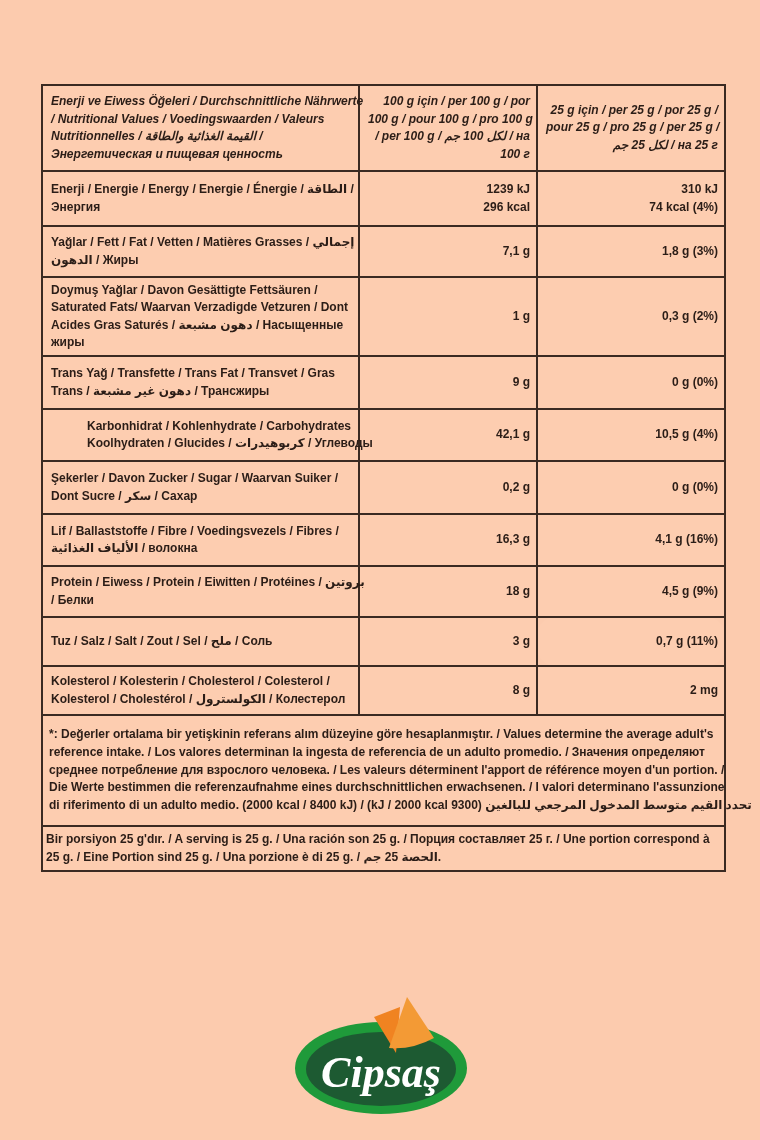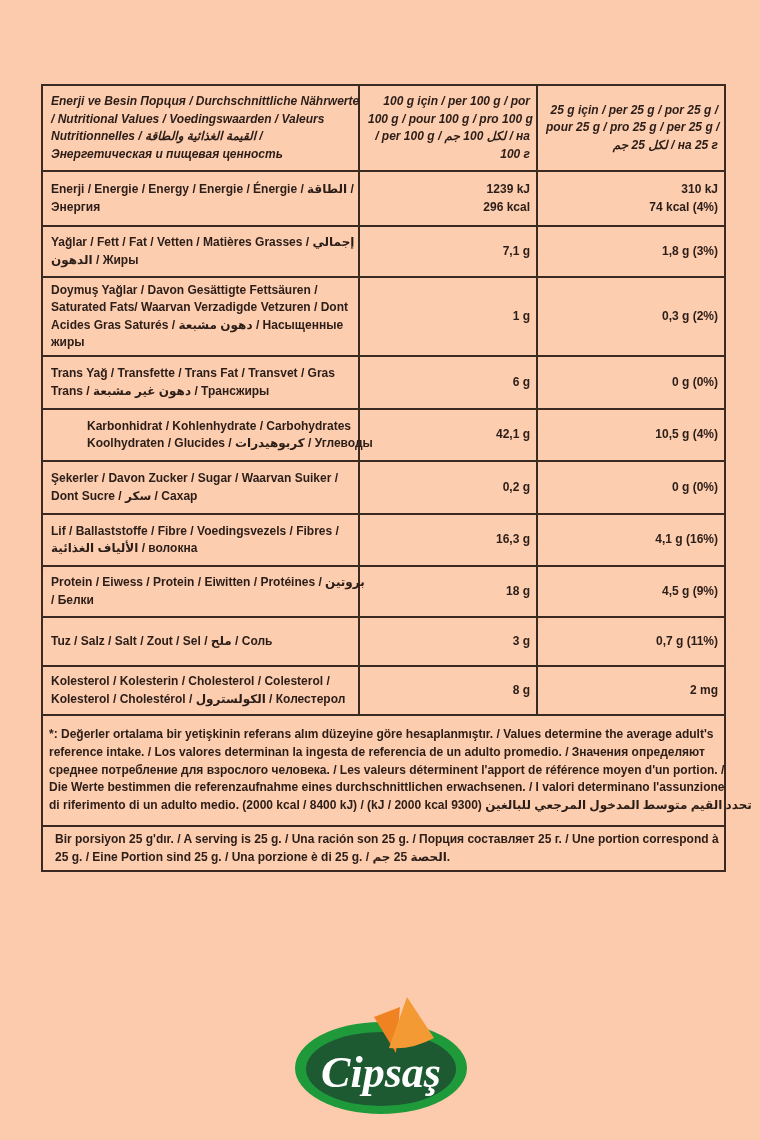--- a/index.html
+++ b/index.html
@@ -27,41 +27,41 @@
       vertical-align: middle;
       background: #fdcdb0;
     }
     .nt col.c1 { width: 317px; }
     .nt col.c2 { width: 178px; }
     .nt col.c3 { width: 188px; }
     .nt td.num { text-align: right; padding-right: 6px; }
     .nt tr.head td { font-style: italic; height: 84px; }
     .nt tr.head td.num { padding-top: 0; }
     .nt tr.note td { height: 93px; padding: 8px 6px; line-height: 17.8px; }
-    .nt tr.serv td { height: 43px; padding: 0 12px; line-height: 17.8px; }
+    .nt tr.serv td { height: 43px; padding: 0 3px; line-height: 17.8px; }
     .line { display: block; white-space: nowrap; }
     .logo {
       position: absolute;
       left: 292px; top: 995px;
       width: 178px; height: 122px;
     }
   </style>
 </head>
 <body>
 
 <table class="nt">
   <colgroup>
       <col class="c1">
       <col class="c2">
       <col class="c3">
     </colgroup>
   <tbody>
     <tr class="head">
       <td>
-        <span class="line">Enerji ve Besin Порция / Durchschnittliche Nährwerte</span>
+        <span class="line">Enerji ve Eiwess Öğeleri / Durchschnittliche Nährwerte</span>
         <span class="line">/ Nutritional Values / Voedingswaarden / Valeurs</span>
         <span class="line">Nutritionnelles / القيمة الغذائية والطاقة /</span>
         <span class="line">Энергетическая и пищевая ценность</span>
       </td>
       <td class="num">
         <span class="line">100 g için / per 100 g / por</span>
         <span class="line">100 g / pour 100 g / pro 100 g</span>
         <span class="line">/ per 100 g / لكل 100 جم / на</span>
         <span class="line">100 г</span>
       </td>
@@ -112,21 +112,21 @@
         <td class="num" style="height: 77px;">
           <span class="line">0,3 g (2%)</span>
         </td>
       </tr>
       <tr>
         <td style="height: 51px;">
           <span class="line">Trans Yağ / Transfette / Trans Fat / Transvet / Gras</span>
           <span class="line">Trans / دهون غير مشبعة / Трансжиры</span>
         </td>
         <td class="num" style="height: 51px;">
-          <span class="line">6 g</span>
+          <span class="line">9 g</span>
         </td>
         <td class="num" style="height: 51px;">
           <span class="line">0 g (0%)</span>
         </td>
       </tr>
       <tr>
         <td style="height: 50px; padding-left: 44px;">
           <span class="line">Karbonhidrat / Kohlenhydrate / Carbohydrates</span>
           <span class="line">Koolhydraten / Glucides / كربوهيدرات / Углеводы</span>
         </td>

